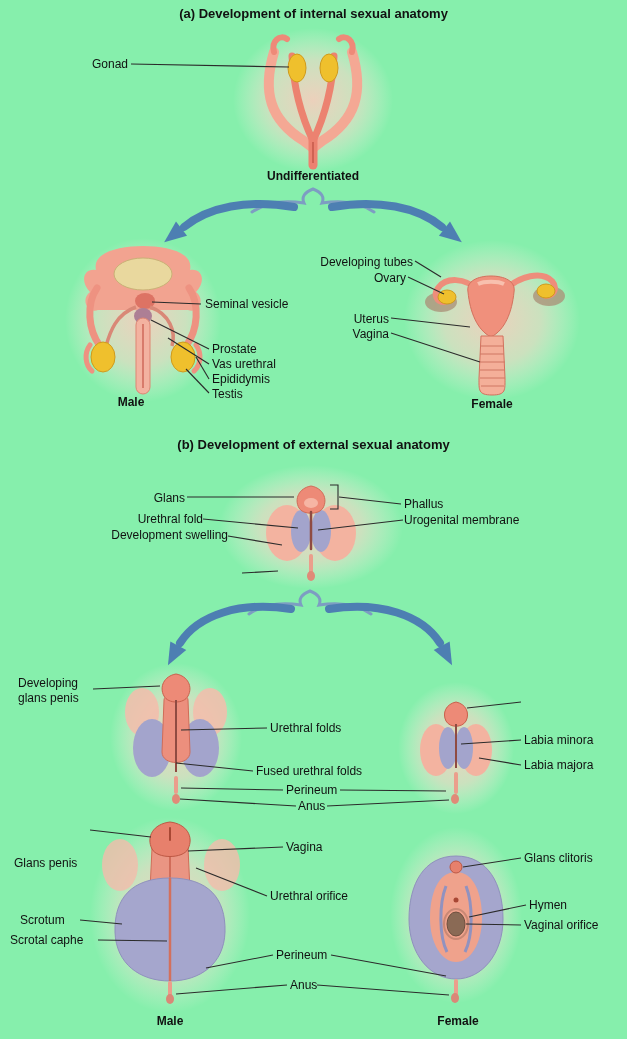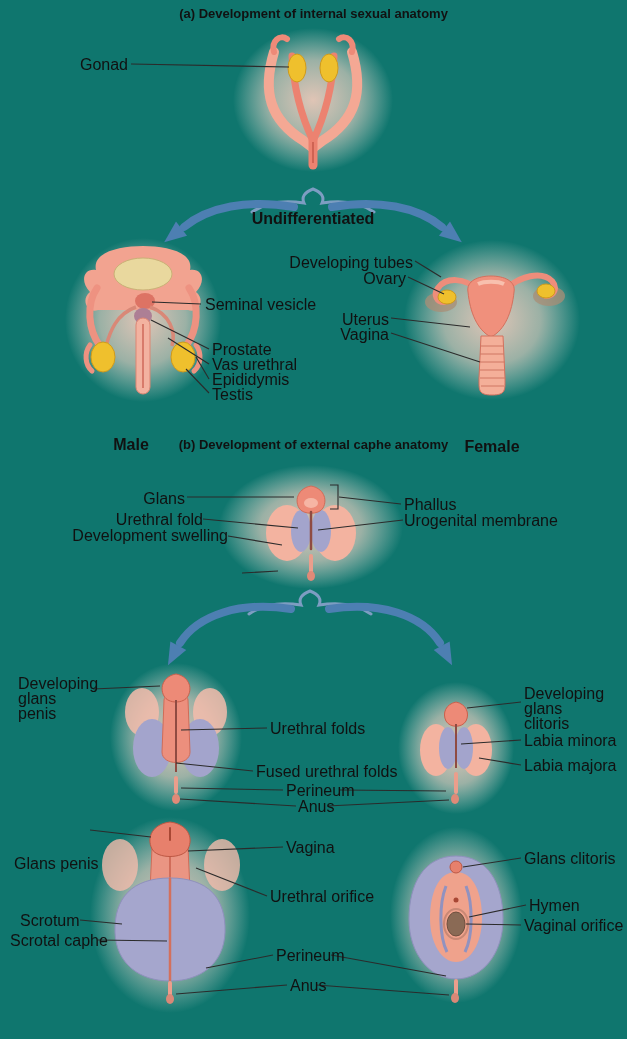--- a/index.html
+++ b/index.html
@@ -1,22 +1,22 @@
 <!DOCTYPE html>
 <html><head>
 <meta charset="utf-8">
 <style>
   * { margin:0; padding:0; box-sizing:border-box; }
   html,body { background:#ffffff; }
-  .wrap { position:relative; width:627px; height:1039px; background:#0f766e;
+  .wrap { position:relative; width:627px; height:1039px; background:#86efac;
           font-family:"Liberation Sans", sans-serif; overflow:hidden; }
   svg.art { position:absolute; left:0; top:0; }
-  .lbl { position:absolute; font-size:16px; color:#111111; white-space:nowrap; line-height:15px; }
+  .lbl { position:absolute; font-size:12px; color:#111111; white-space:nowrap; line-height:15px; }
   .lbl.ra { text-align:right; }
-  .lbl.bold { font-weight:bold; font-size:16px;margin-top:42px; }
+  .lbl.bold { font-weight:bold; font-size:12px; }
   .lbl.ctr { text-align:center; }
   .lbl.multi { white-space:normal; }
   .lbl.title { left:0; width:627px; text-align:center; font-weight:bold; font-size:13px; }
 </style>
 </head>
 <body>
 
 <div class="wrap">
 
 <svg class="art" viewBox="0 0 627 1039" width="627" height="1039">
@@ -216,30 +216,29 @@
   <div class="lbl" style="left:212px; top:357px">Vas urethral</div>
   <div class="lbl" style="left:212px; top:372px">Epididymis</div>
   <div class="lbl" style="left:212px; top:387px">Testis</div>
   <div class="lbl bold ctr" style="left:96px; top:395px; width:70px">Male</div>
   <div class="lbl ra" style="right:214px; top:255px">Developing tubes</div>
   <div class="lbl ra" style="right:221px; top:271px">Ovary</div>
   <div class="lbl ra" style="right:238px; top:312px">Uterus</div>
   <div class="lbl ra" style="right:238px; top:327px">Vagina</div>
   <div class="lbl bold ctr" style="left:457px; top:397px; width:70px">Female</div>
 
-  <div class="lbl title" style="top:437px">(b) Development of external caphe anatomy</div>
+  <div class="lbl title" style="top:437px">(b) Development of external sexual anatomy</div>
   <div class="lbl ra" style="right:442px; top:491px">Glans</div>
   <div class="lbl" style="left:404px; top:497px">Phallus</div>
   <div class="lbl ra" style="right:424px; top:512px">Urethral fold</div>
   <div class="lbl" style="left:404px; top:513px">Urogenital membrane</div>
   <div class="lbl ra" style="right:399px; top:528px">Development swelling</div>
 
   <div class="lbl multi" style="left:18px; top:676px; width:76px">Developing glans penis</div>
   <div class="lbl" style="left:270px; top:721px">Urethral folds</div>
-  <div class="lbl multi" style="left:524px; top:686px; width:88px">Developing glans clitoris</div>
   <div class="lbl" style="left:524px; top:733px">Labia minora</div>
   <div class="lbl" style="left:256px; top:764px">Fused urethral folds</div>
   <div class="lbl" style="left:524px; top:758px">Labia majora</div>
   <div class="lbl" style="left:286px; top:783px">Perineum</div>
   <div class="lbl" style="left:298px; top:799px">Anus</div>
 
   <div class="lbl" style="left:14px; top:856px">Glans penis</div>
   <div class="lbl" style="left:286px; top:840px">Vagina</div>
   <div class="lbl" style="left:524px; top:851px">Glans clitoris</div>
   <div class="lbl" style="left:270px; top:889px">Urethral orifice</div>

